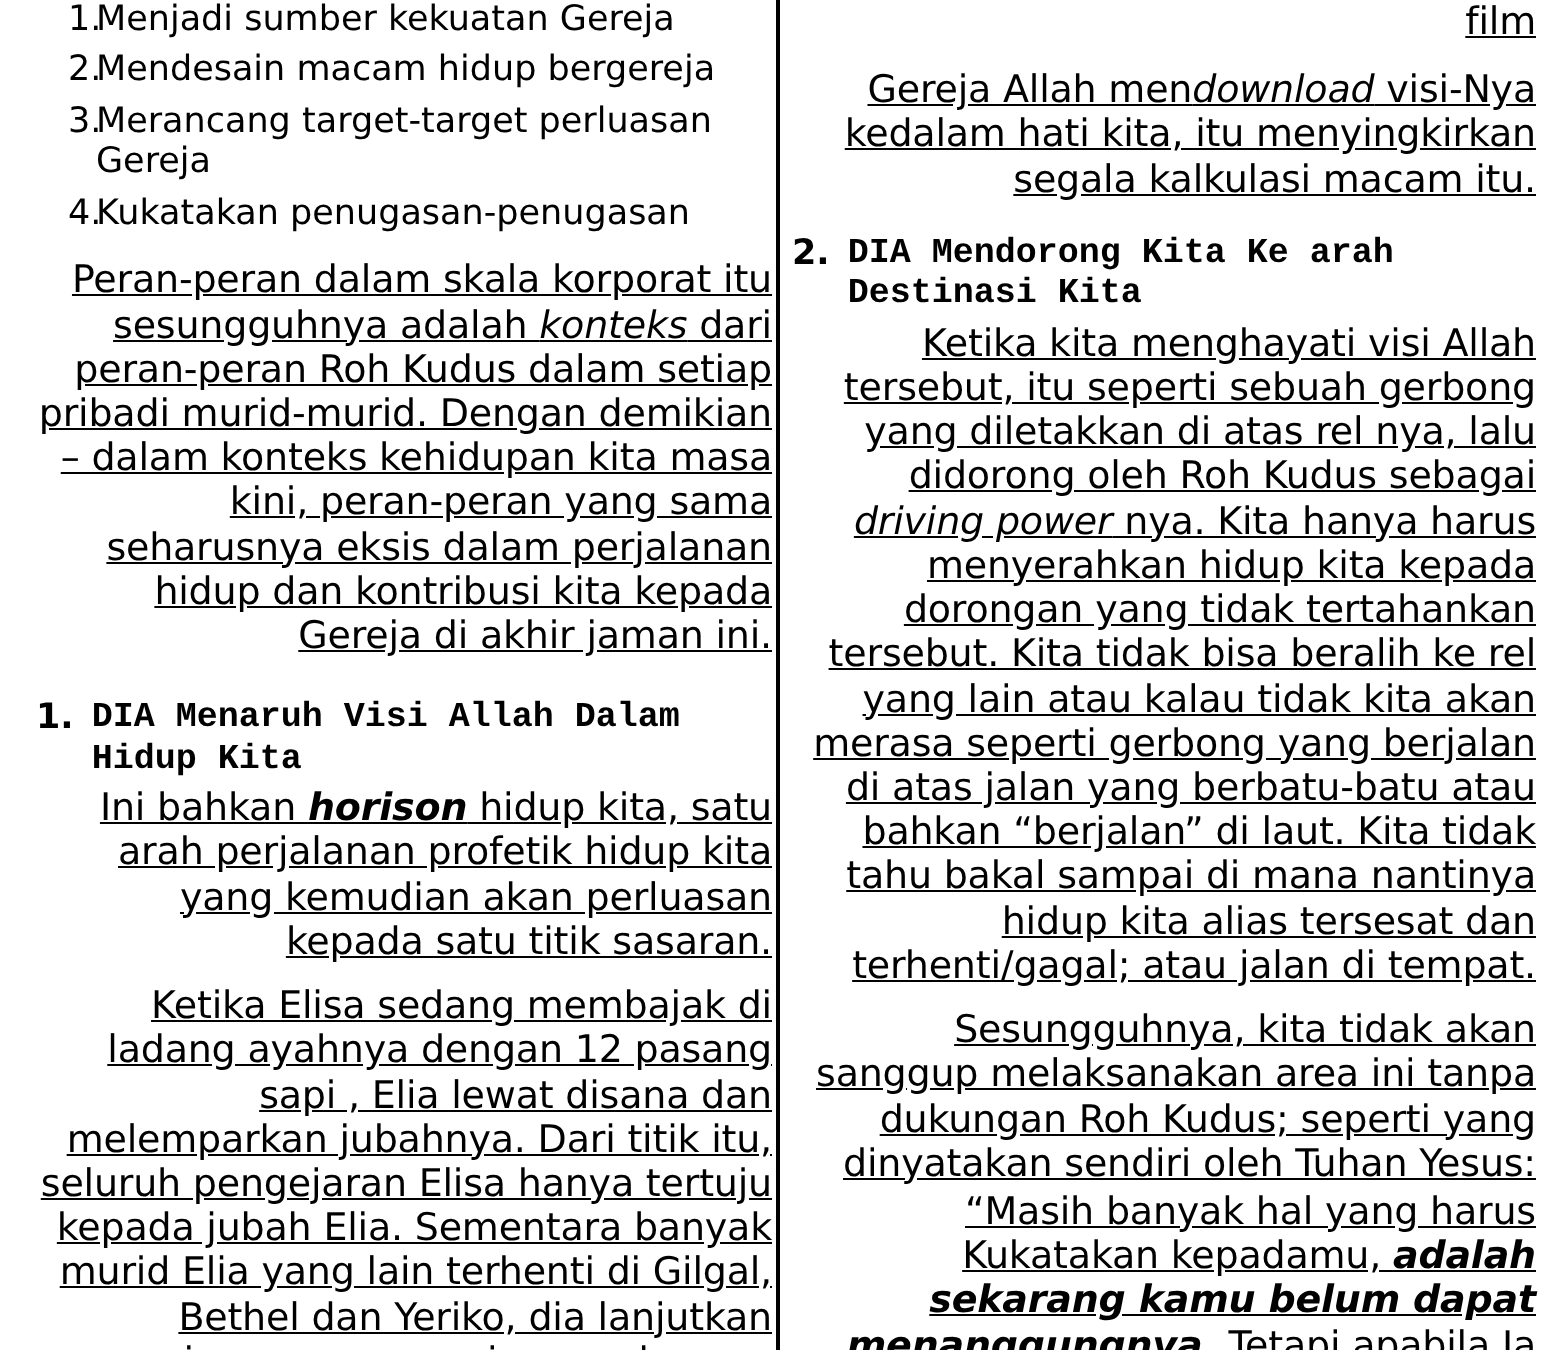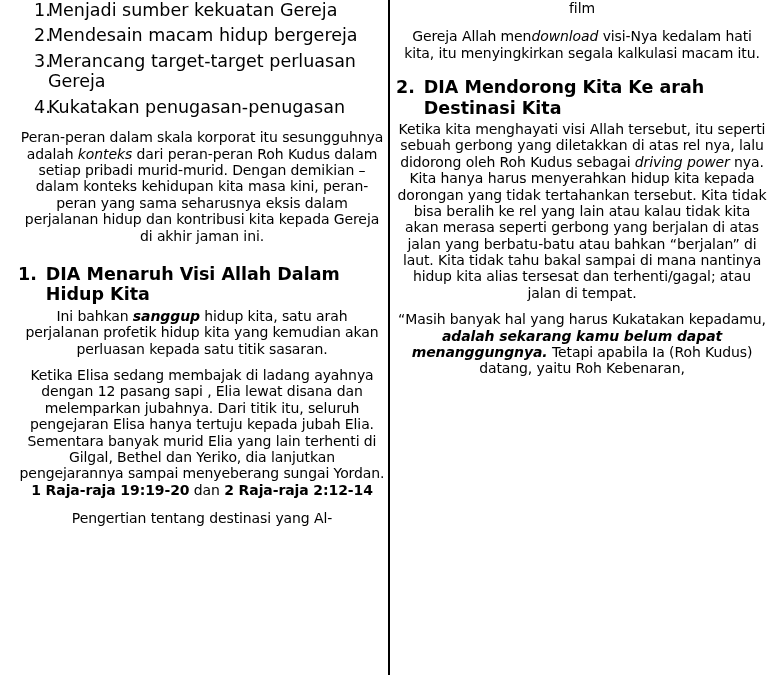--- a/index.html
+++ b/index.html
@@ -38,44 +38,46 @@
   .divider {
     position: absolute;
     left: 388px;
     top: 0;
     width: 2px;
     height: 675px;
     background: #000000;
   }
   p {
     margin: 0;
-    font-size: 14px;
+    font-size: 19px;
     line-height: 1.17;
     letter-spacing: -0.1px;
-    text-align: center;
+    text-align: right;
+    text-decoration: underline;
   }
   .para {
     margin-bottom: 10px;
   }
   .tight {
     margin-bottom: 2px;
   }
   .heading {
     font-size: 17.5px;
     font-weight: bold;
     line-height: 1.17;
     margin: 0 0 3px 0;
     display: flex;
     gap: 9px;
   }
   .heading .num {
     flex: none;
   }
   .heading .txt {
     flex: 1;
+    font-family: Liberation Mono, monospace;
   }
   ol.numlist {
     margin: 0 0 12px 0;
     padding: 0;
     list-style: none;
   }
   ol.numlist li {
     display: flex;
     font-size: 17.5px;
     line-height: 1.17;
@@ -127,21 +129,21 @@
 
     <p class="para"><span>Peran-peran dalam skala korporat itu sesungguhnya adalah </span><i>konteks</i><span> dari peran-peran Roh Kudus dalam setiap pribadi murid-murid. Dengan demikian – dalam konteks kehidupan kita masa kini, peran-peran yang sama seharusnya eksis dalam perjalanan hidup dan kontribusi kita kepada Gereja di akhir jaman ini.</span></p>
 
     <div class="spacer10"></div>
 
     <div class="heading">
       <span class="num">1.</span>
       <span class="txt">DIA Menaruh Visi Allah Dalam Hidup Kita</span>
     </div>
 
-    <p class="para"><span>Ini bahkan </span><span class="bi">sanggup</span><span> hidup kita, satu arah perjalanan profetik hidup kita yang kemudian akan perluasan kepada satu titik sasaran.</span></p>
+    <p class="para"><span>Ini bahkan </span><span class="bi">horison</span><span> hidup kita, satu arah perjalanan profetik hidup kita yang kemudian akan perluasan kepada satu titik sasaran.</span></p>
 
     <p class="tight"><span>Ketika Elisa sedang membajak di ladang ayahnya dengan 12 pasang sapi , Elia lewat disana dan melemparkan jubahnya. Dari titik itu, seluruh pengejaran Elisa hanya tertuju kepada jubah Elia. Sementara banyak murid Elia yang lain terhenti di Gilgal, Bethel dan Yeriko, dia lanjutkan pengejarannya sampai menyeberang sungai Yordan. </span><b>1 Raja-raja 19:19-20</b><span> dan </span><b>2 Raja-raja 2:12-14</b></p>
 
     <div class="spacer10"></div>
 
     <p>Pengertian tentang destinasi yang Al-</p>
 
   </div>
 
   <div class="col col-right">
@@ -156,18 +158,19 @@
     <div class="spacer6"></div>
 
     <div class="heading">
       <span class="num">2.</span>
       <span class="txt">DIA Mendorong Kita Ke arah Destinasi Kita</span>
     </div>
 
 
     <p class="para"><span>Ketika kita menghayati visi Allah tersebut, itu seperti sebuah gerbong yang diletakkan di atas rel nya, lalu didorong oleh Roh Kudus sebagai </span><i>driving power</i><span> nya. Kita hanya harus menyerahkan hidup kita kepada dorongan yang tidak tertahankan tersebut. Kita tidak bisa beralih ke rel yang lain atau kalau tidak kita akan merasa seperti gerbong yang berjalan di atas jalan yang berbatu-batu atau bahkan “berjalan” di laut. Kita tidak tahu bakal sampai di mana nantinya hidup kita alias tersesat dan terhenti/gagal; atau jalan di tempat.</span></p>
 
+    <p class="tight">Sesungguhnya, kita tidak akan sanggup melaksanakan area ini tanpa dukungan Roh Kudus; seperti yang dinyatakan sendiri oleh Tuhan Yesus:</p>
 
     <p><span>“Masih banyak hal yang harus Kukatakan kepadamu, </span><span class="bi">adalah sekarang kamu belum dapat menanggungnya.</span><span> Tetapi apabila Ia (Roh Kudus) datang, yaitu Roh Kebenaran, </span></p>
 
   </div>
 
 </div>
 
 </body></html>

